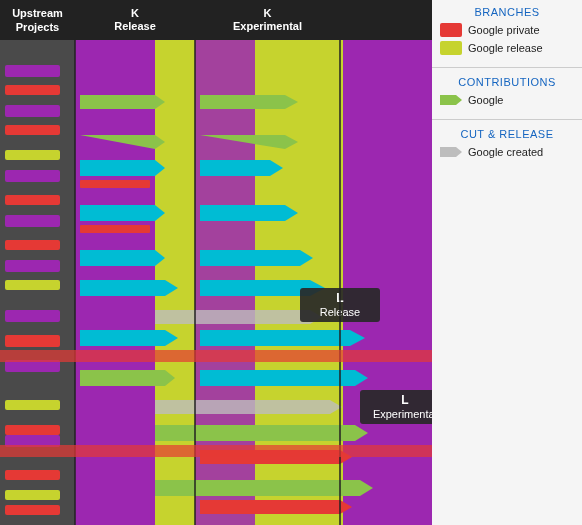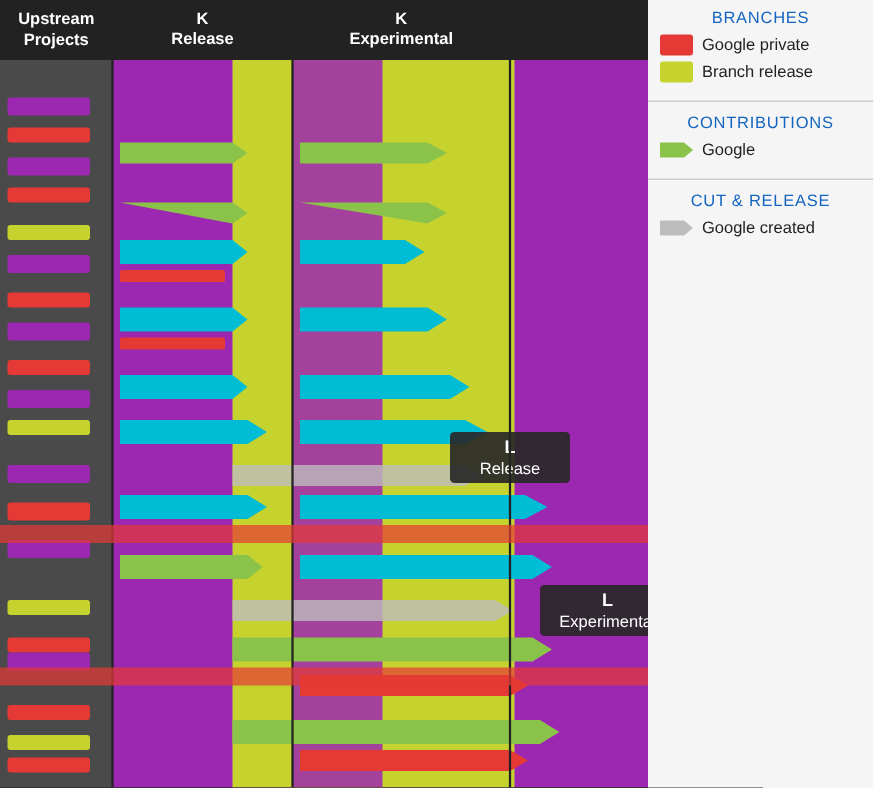--- a/index.html
+++ b/index.html
@@ -218,21 +218,21 @@
   <div class="legend-panel">
 
     <div class="legend-section">
       <div class="legend-title">BRANCHES</div>
       <div class="legend-item">
         <div class="legend-swatch" style="background:#e53935; border-radius:2px;"></div>
         <span>Google private</span>
       </div>
       <div class="legend-item">
         <div class="legend-swatch" style="background:#c6d32e; border-radius:2px;"></div>
-        <span>Branch release</span>
+        <span>Google release</span>
       </div>
     </div>
 
     <div class="legend-divider"></div>
 
     <div class="legend-section">
       <div class="legend-title" style="color:#1565C0;">CONTRIBUTIONS</div>
       <div class="legend-item">
         <svg width="22" height="14" style="margin-right:6px; flex-shrink:0;">
           <polygon points="0,2 16,2 22,7 16,12 0,12" fill="#8bc34a"></polygon>

